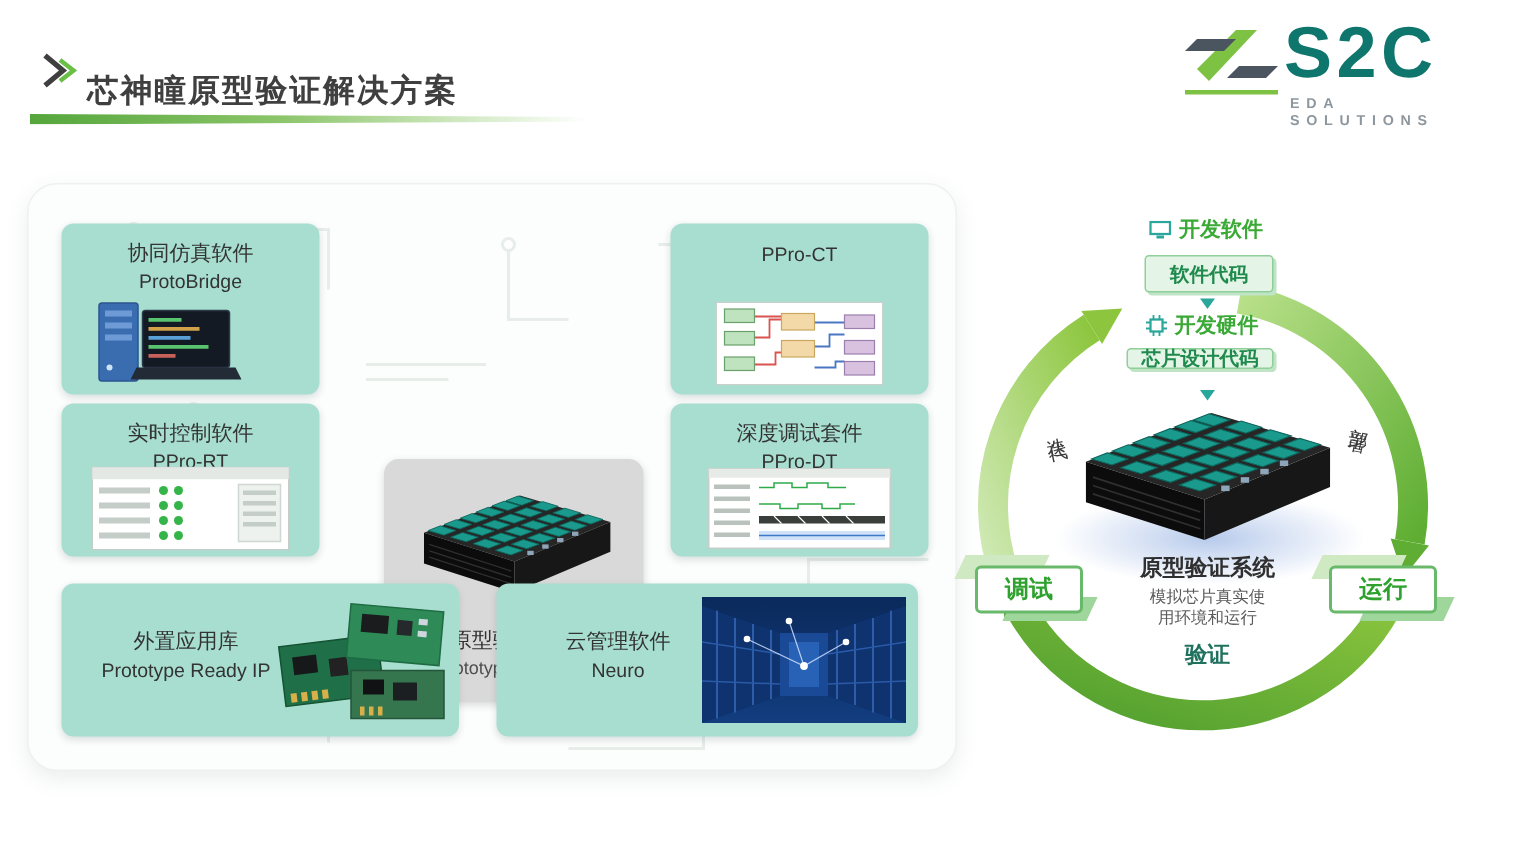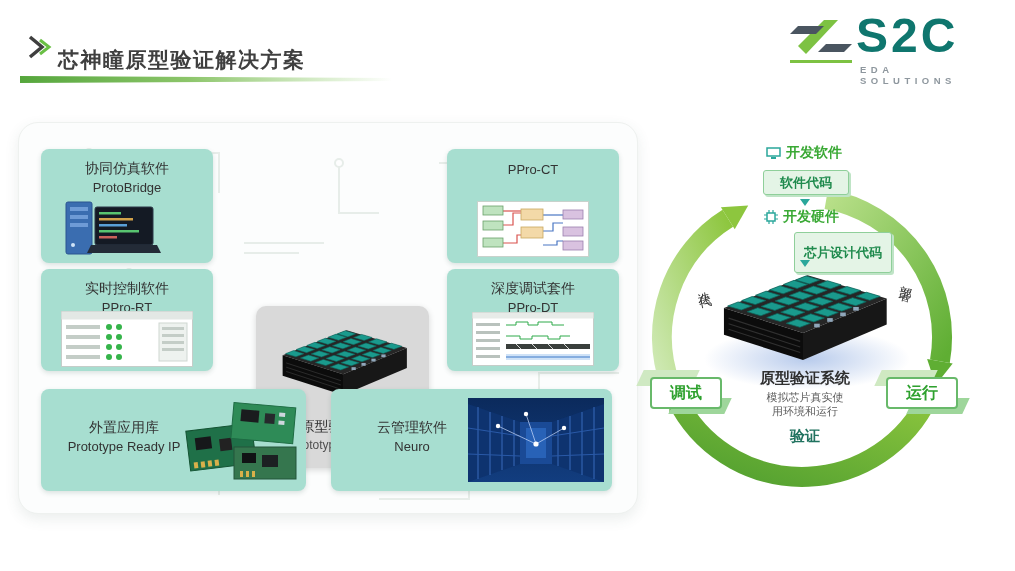--- a/index.html
+++ b/index.html
@@ -370,21 +370,21 @@
   </div>
   <div class="darr" style="left:800px;top:199px"></div>
 
   <div class="dev-row" style="left:764px;top:208px">
     <svg width="14" height="14" viewBox="0 0 14 14">
       <rect x="3" y="3" width="8" height="8" fill="none" stroke="#2aa79b" stroke-width="1.5"></rect>
       <path d="M5 0 V3 M9 0 V3 M5 11 V14 M9 11 V14 M0 5 H3 M0 9 H3 M11 5 H14 M11 9 H14" stroke="#2aa79b" stroke-width="1.2"></path>
     </svg>
     <span>开发硬件</span>
   </div>
-  <div class="code-box" style="left:794px;top:232px;width:98px;height:41px">
+  <div class="code-box" style="left:751px;top:232px;width:98px;height:14px">
     <span>芯片设计代码</span>
   </div>
   <div class="darr" style="left:800px;top:260px"></div>
 
   <div class="glow"></div>
 
   <svg class="chassis-big" viewBox="0 0 200 115">
     <defs>
         <polygon id="modB" points="0,0 11.3,-4.4 26,0 14.7,4.3"></polygon>
       </defs>

